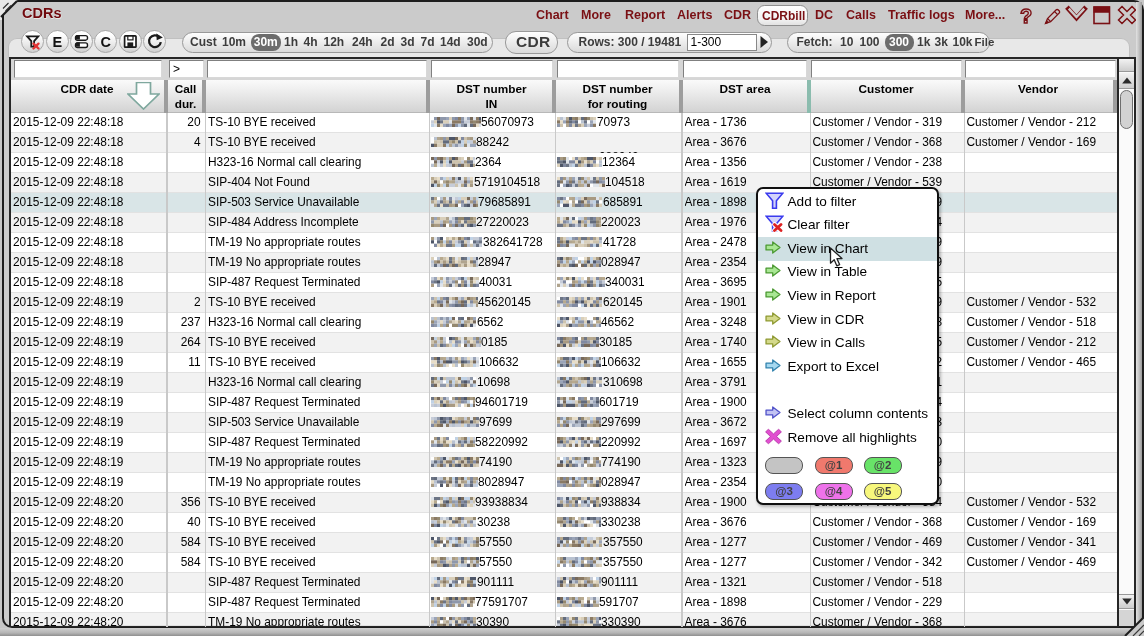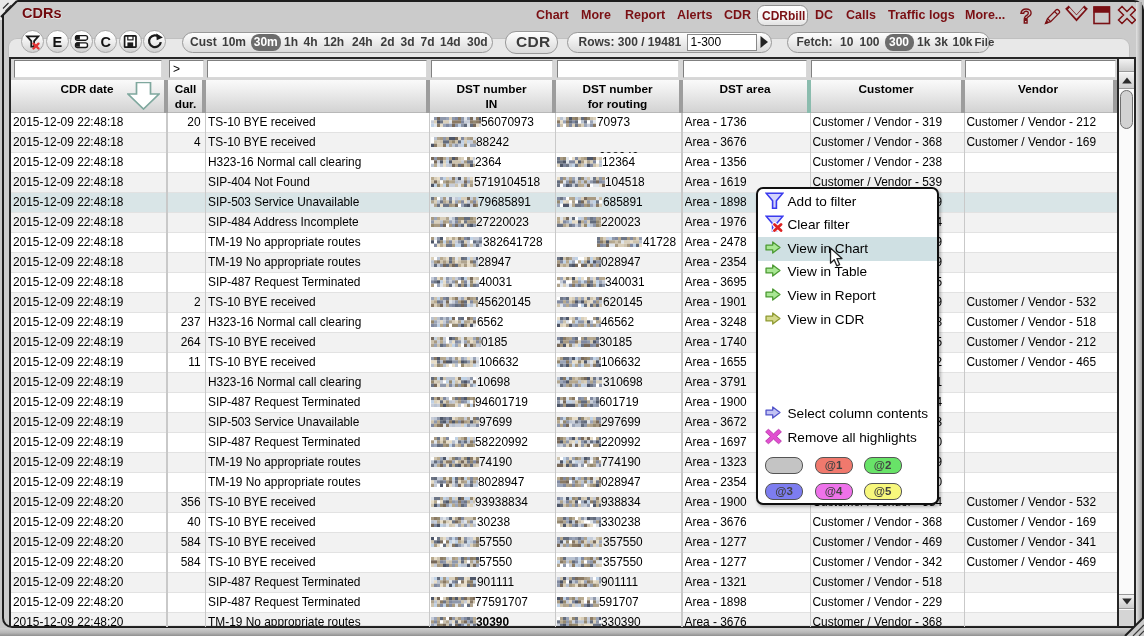--- a/index.html
+++ b/index.html
@@ -838,21 +838,21 @@
         <rect x="42" y="0.0" width="3" height="3.4" fill="#c6ccd8"></rect>
         <rect x="42" y="3.3" width="3" height="3.4" fill="#626b7c"></rect>
         <rect x="42" y="6.7" width="3" height="3.4" fill="#b9c2d0"></rect>
         <rect x="45" y="0.0" width="3" height="3.4" fill="#c6ccd8"></rect>
         <rect x="45" y="3.3" width="3" height="3.4" fill="#8e97aa"></rect>
         <rect x="45" y="6.7" width="3" height="3.4" fill="#6d7585"></rect>
         <rect x="48" y="0.0" width="3" height="3.4" fill="#9aa4b8"></rect>
         <rect x="48" y="3.3" width="3" height="3.4" fill="#6d7585"></rect>
         <rect x="48" y="6.7" width="3" height="3.4" fill="#c6ccd8"></rect>
       </svg>382641728</div>
-<div class="c" style="left:557px;top:232.6px;width:122px;margin-left:40px;"><svg class="m" width="46" height="10" viewBox="0 0 46 10">
+<div class="c" style="left:557px;top:232.6px;width:122px;"><svg class="m" width="46" height="10" viewBox="0 0 46 10">
         <rect x="0" y="0.0" width="3" height="3.4" fill="#6d7585"></rect>
         <rect x="0" y="3.3" width="3" height="3.4" fill="#6d7585"></rect>
         <rect x="0" y="6.7" width="3" height="3.4" fill="#8a7a64"></rect>
         <rect x="3" y="0.0" width="3" height="3.4" fill="#b7a98e"></rect>
         <rect x="3" y="3.3" width="3" height="3.4" fill="#8a7a64"></rect>
         <rect x="3" y="6.7" width="3" height="3.4" fill="#8089a0"></rect>
         <rect x="6" y="0.0" width="3" height="3.4" fill="#d9cfba"></rect>
         <rect x="6" y="3.3" width="3" height="3.4" fill="#b7a98e"></rect>
         <rect x="6" y="6.7" width="3" height="3.4" fill="#8e97aa"></rect>
         <rect x="9" y="0.0" width="3" height="3.4" fill="#c6ccd8"></rect>
@@ -2715,21 +2715,21 @@
         <rect x="36" y="6.7" width="3" height="3.4" fill="#b0a48e"></rect>
         <rect x="39" y="0.0" width="3" height="3.4" fill="#dfe4ea"></rect>
         <rect x="39" y="3.3" width="3" height="3.4" fill="#c6ccd8"></rect>
         <rect x="39" y="6.7" width="3" height="3.4" fill="#b0a48e"></rect>
       </svg>591707</div>
 <div class="c" style="left:684.5px;top:592.6px;width:124px;">Area - 1898</div>
 <div class="c" style="left:812.5px;top:592.6px;width:150px;">Customer / Vendor - 229</div>
 <div class="row" style="top:612.6px;background:#f2f2f2;height:13.9px;"></div>
 <div class="c" style="left:13px;top:612.6px;width:150px;height:13.9px;">2015-12-09 22:48:20</div>
 <div class="c" style="left:208px;top:612.6px;width:219px;height:13.9px;">TM-19 No appropriate routes</div>
-<div class="c" style="left:431px;top:612.6px;width:122px;height:13.9px;font-weight:bold;"><svg class="m" width="45" height="10" viewBox="0 0 45 10">
+<div class="c" style="left:431px;top:612.6px;width:122px;height:13.9px;"><svg class="m" width="45" height="10" viewBox="0 0 45 10">
         <rect x="0" y="0.0" width="3" height="3.4" fill="#c6ccd8"></rect>
         <rect x="0" y="3.3" width="3" height="3.4" fill="#a89a82"></rect>
         <rect x="0" y="6.7" width="3" height="3.4" fill="#9aa4b8"></rect>
         <rect x="3" y="0.0" width="3" height="3.4" fill="#9aa4b8"></rect>
         <rect x="3" y="3.3" width="3" height="3.4" fill="#8089a0"></rect>
         <rect x="3" y="6.7" width="3" height="3.4" fill="#c6ccd8"></rect>
         <rect x="6" y="0.0" width="3" height="3.4" fill="#b7a98e"></rect>
         <rect x="6" y="3.3" width="3" height="3.4" fill="#a89a82"></rect>
         <rect x="6" y="6.7" width="3" height="3.4" fill="#8a7a64"></rect>
         <rect x="9" y="0.0" width="3" height="3.4" fill="#626b7c"></rect>
@@ -2868,20 +2868,32 @@
           <path d="M1,4.4 h7.2 V1 L16,7 8.2,13 V9.6 H1 z" fill="#a9e794" stroke="#4c9a33" stroke-width="1.4" stroke-linejoin="round"></path>
         </svg></span>
       <span class="mlab">View in Report</span>
     </div>
 <div class="mit" style="top:307.8px;">
       <span class="mico"><svg width="16" height="13" viewBox="0 0 17 14">
           <path d="M1,4.4 h7.2 V1 L16,7 8.2,13 V9.6 H1 z" fill="#d4d98b" stroke="#8f9a33" stroke-width="1.4" stroke-linejoin="round"></path>
         </svg></span>
       <span class="mlab">View in CDR</span>
     </div>
+<div class="mit" style="top:331.40000000000003px;">
+      <span class="mico"><svg width="16" height="13" viewBox="0 0 17 14">
+          <path d="M1,4.4 h7.2 V1 L16,7 8.2,13 V9.6 H1 z" fill="#d4d98b" stroke="#8f9a33" stroke-width="1.4" stroke-linejoin="round"></path>
+        </svg></span>
+      <span class="mlab">View in Calls</span>
+    </div>
+<div class="mit" style="top:355.0px;">
+      <span class="mico"><svg width="16" height="13" viewBox="0 0 17 14">
+          <path d="M1,4.4 h7.2 V1 L16,7 8.2,13 V9.6 H1 z" fill="#a5d8f0" stroke="#3383ae" stroke-width="1.4" stroke-linejoin="round"></path>
+        </svg></span>
+      <span class="mlab">Export to Excel</span>
+    </div>
 <div class="mit" style="top:402.20000000000005px;">
       <span class="mico"><svg width="16" height="13" viewBox="0 0 17 14">
           <path d="M1,4.4 h7.2 V1 L16,7 8.2,13 V9.6 H1 z" fill="#c2c3f3" stroke="#5152c9" stroke-width="1.4" stroke-linejoin="round"></path>
         </svg></span>
       <span class="mlab">Select column contents</span>
     </div>
 <div class="mit" style="top:425.8px;">
       <span class="mico"><svg width="17" height="16" viewBox="0 0 17 16">
           <path d="M3.4,0.7 L8.5,5.4 L13.6,0.7 L16.4,3.4 L11.6,8 L16.4,12.6 L13.6,15.3 L8.5,10.6 L3.4,15.3 L0.6,12.6 L5.4,8 L0.6,3.4 z" fill="#e14fd0" stroke="#b02aa2" stroke-width="0.8"></path>
         </svg></span>

